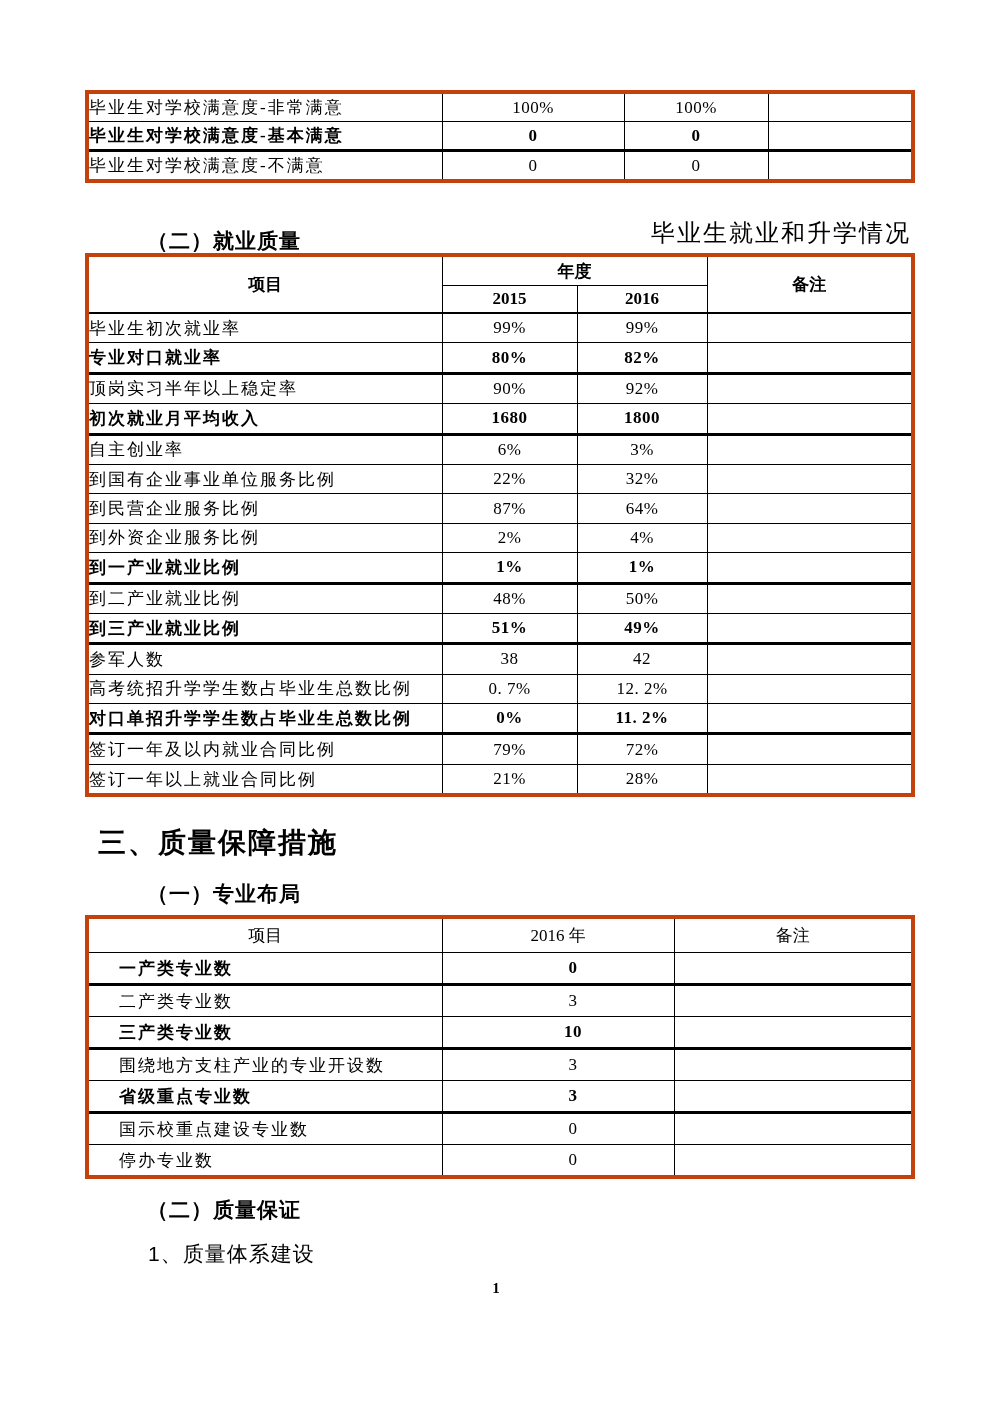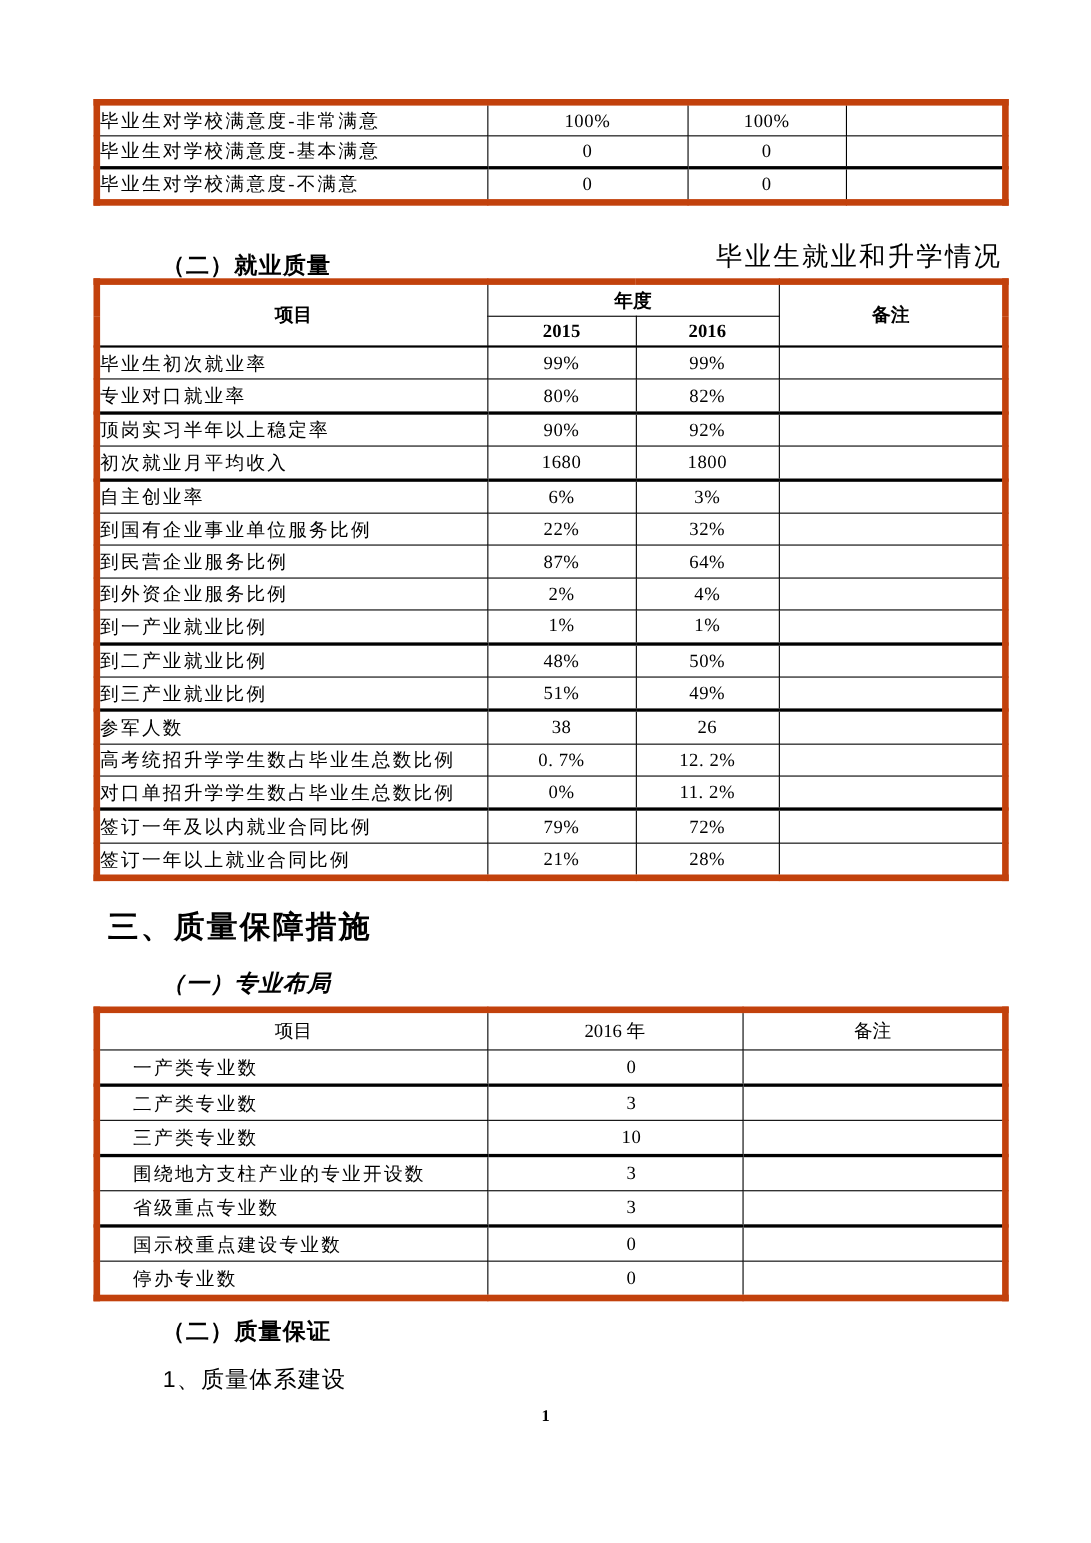--- a/index.html
+++ b/index.html
@@ -8,35 +8,35 @@
     background: #ffffff; color: #000000;
     position: relative;
     font-family: "Liberation Serif", serif;
   }
   .abs { position: absolute; }
 
   
   table.tbl {
     border-collapse: collapse;
     table-layout: fixed;
-    border: 6px solid #c2410c;
+    border: 4px solid #c2410c;
   }
   .tbl th, .tbl td {
     border: 1px solid #000;
     font-size: 17px;
     font-weight: normal;
     overflow: hidden;
     white-space: nowrap;
     padding: 0;
     vertical-align: middle;
   }
   .cell-label { text-align: left; padding-left: 9px; letter-spacing: 2px; }
   .cell-value { text-align: center; letter-spacing: 0.5px; }
   .cell-note  { text-align: center; }
-  tr.thick-bottom th, tr.thick-bottom td { border-bottom: 3px solid #000; }
+  tr.thick-bottom th, tr.thick-bottom td { border-bottom: 3px solid #000; font-weight: bold; }
 
   #sat-table   { top: 90px;  left: 85px; width: 826px; }
   #sat-table td { height: 27px; }
 
   #emp-table   { top: 253px; left: 85px; width: 826px; }
   #emp-table thead tr.h1 th { height: 28px; font-weight: bold; }
   #emp-table thead tr.h2 th { height: 26px; font-weight: bold; }
   #emp-table thead tr.h1    { border-bottom: 1px solid #000; }
   #emp-table thead          { border-bottom: 2px solid #000; }
   #emp-table tbody td { height: 28.4px; }
@@ -46,21 +46,21 @@
   #layout-table tbody td { height: 30px; padding-left: 30px; }
 
   
   .h-sub {
     font-family: "Liberation Sans", sans-serif;
     font-weight: bold;
     font-size: 21px;
     letter-spacing: 1px;
   }
   #emp-heading       { top: 185px;  left: 147px; margin-top: 42px; }
-  #layout-heading    { top: 880px;  left: 147px; font-style: italic; }
+  #layout-heading    { top: 880px;  left: 147px; }
   #assurance-heading { top: 1196px; left: 147px; }
 
   #quality-heading {
     top: 824px; left: 98px;
     font-family: "Liberation Sans", sans-serif;
     font-weight: bold;
     font-size: 28px;
     letter-spacing: 2px;
   }
 
@@ -205,21 +205,21 @@
         </tr>
         <tr class="thick-bottom">
           <td class="cell-label">到三产业就业比例</td>
           <td class="cell-value">51%</td>
           <td class="cell-value">49%</td>
           <td class="cell-note"></td>
         </tr>
         <tr>
           <td class="cell-label">参军人数</td>
           <td class="cell-value">38</td>
-          <td class="cell-value">26</td>
+          <td class="cell-value">42</td>
           <td class="cell-note"></td>
         </tr>
         <tr>
           <td class="cell-label">高考统招升学学生数占毕业生总数比例</td>
           <td class="cell-value">0. 7%</td>
           <td class="cell-value">12. 2%</td>
           <td class="cell-note"></td>
         </tr>
         <tr class="thick-bottom">
           <td class="cell-label">对口单招升学学生数占毕业生总数比例</td>

